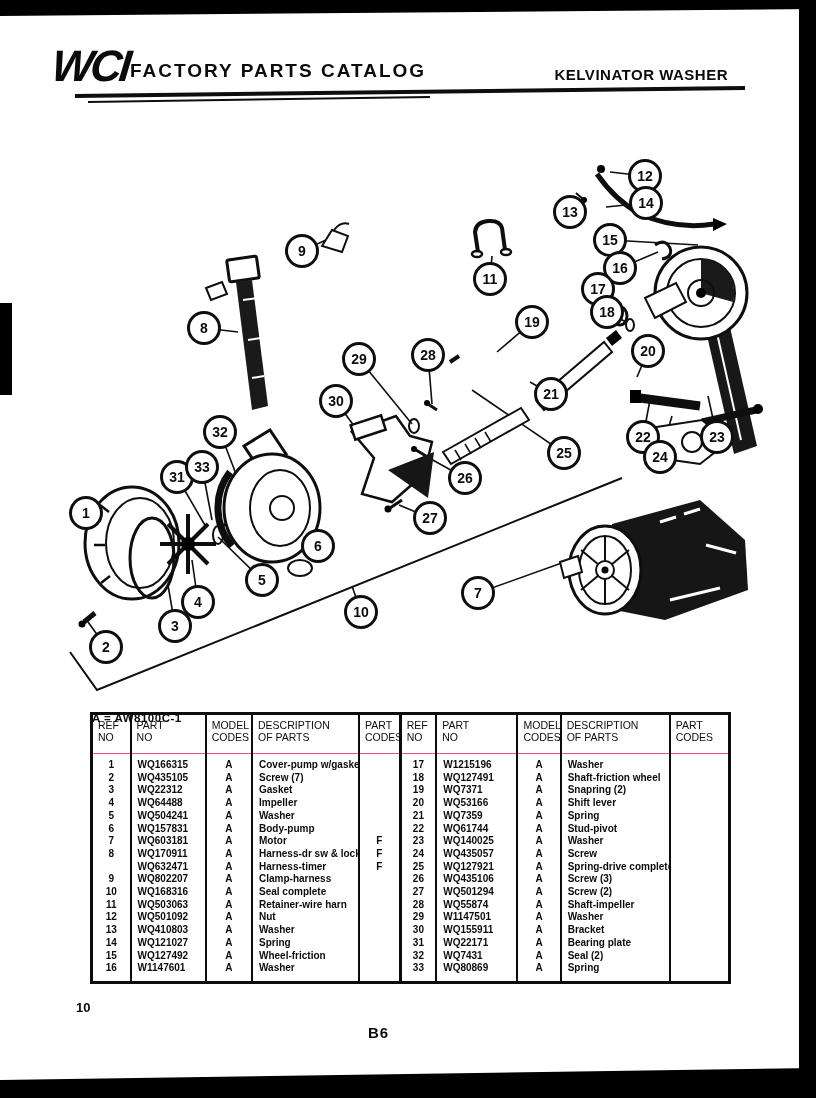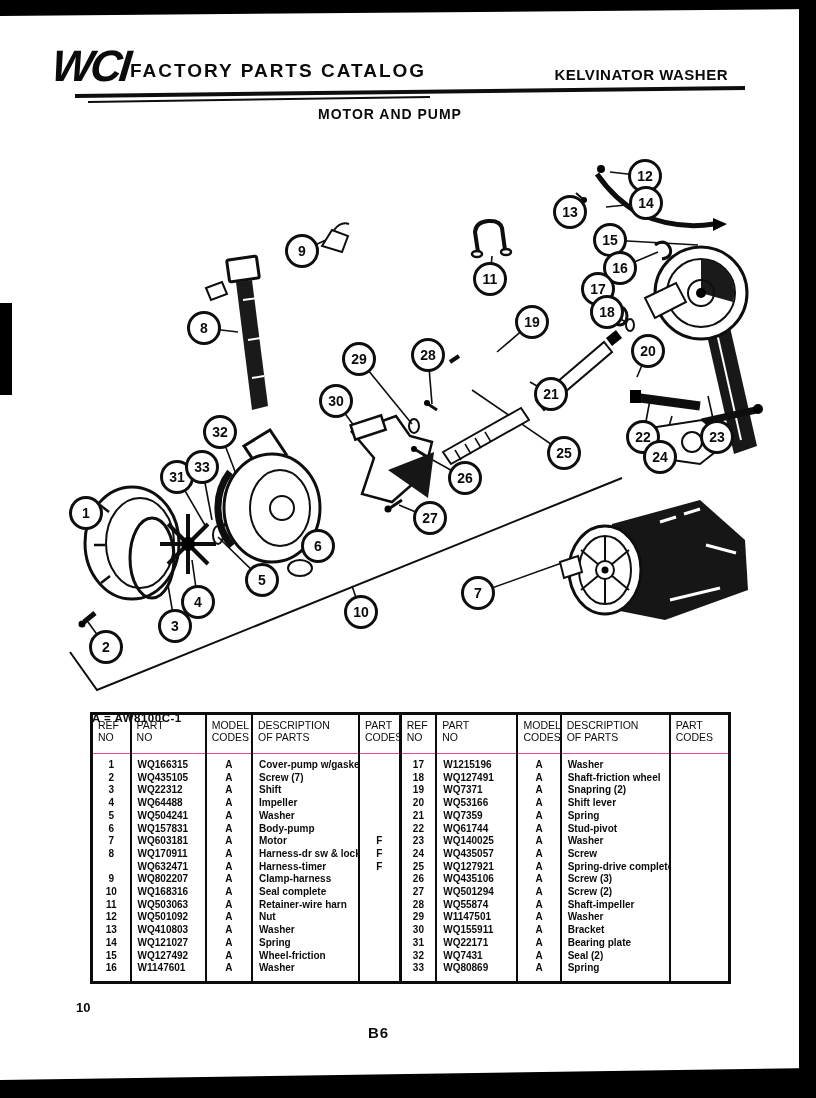--- a/index.html
+++ b/index.html
@@ -57,21 +57,20 @@
   table.parts tbody tr:last-child td{padding-bottom:6px;}
 </style>
 </head>
 <body>
 
 <div class="page">
 
   <div class="abs logo">WCI</div>
   <div class="abs catalog-title">FACTORY PARTS CATALOG</div>
   <div class="abs product-title">KELVINATOR WASHER</div>
-  <div class="abs section-title">MOTOR AND PUMP</div>
 
   <svg class="abs art" width="816" height="1098" viewBox="0 0 816 1098" fill="none" stroke="#0e0e0e" stroke-width="2">
 
     <g fill="#000" stroke="none">
       <polygon points="0,0 816,0 816,9 0,16"></polygon>
       <rect x="799" y="0" width="17" height="1098"></rect>
       <polygon points="0,1080 816,1068 816,1098 0,1098"></polygon>
       <rect x="0" y="303" width="12" height="92"></rect>
     </g>
 
@@ -373,21 +372,21 @@
             <td class="c vline-heavy">18</td>
             <td class="l vline">WQ127491</td>
             <td class="c vline">A</td>
             <td class="l vline">Shaft-friction wheel</td>
             <td class="c vline"></td>
           </tr>
           <tr>
             <td class="c">3</td>
             <td class="l vline">WQ22312</td>
             <td class="c vline">A</td>
-            <td class="l vline">Shift</td>
+            <td class="l vline">Gasket</td>
             <td class="c vline"></td>
             <td class="c vline-heavy">19</td>
             <td class="l vline">WQ7371</td>
             <td class="c vline">A</td>
             <td class="l vline">Snapring (2)</td>
             <td class="c vline"></td>
           </tr>
           <tr>
             <td class="c">4</td>
             <td class="l vline">WQ64488</td>

